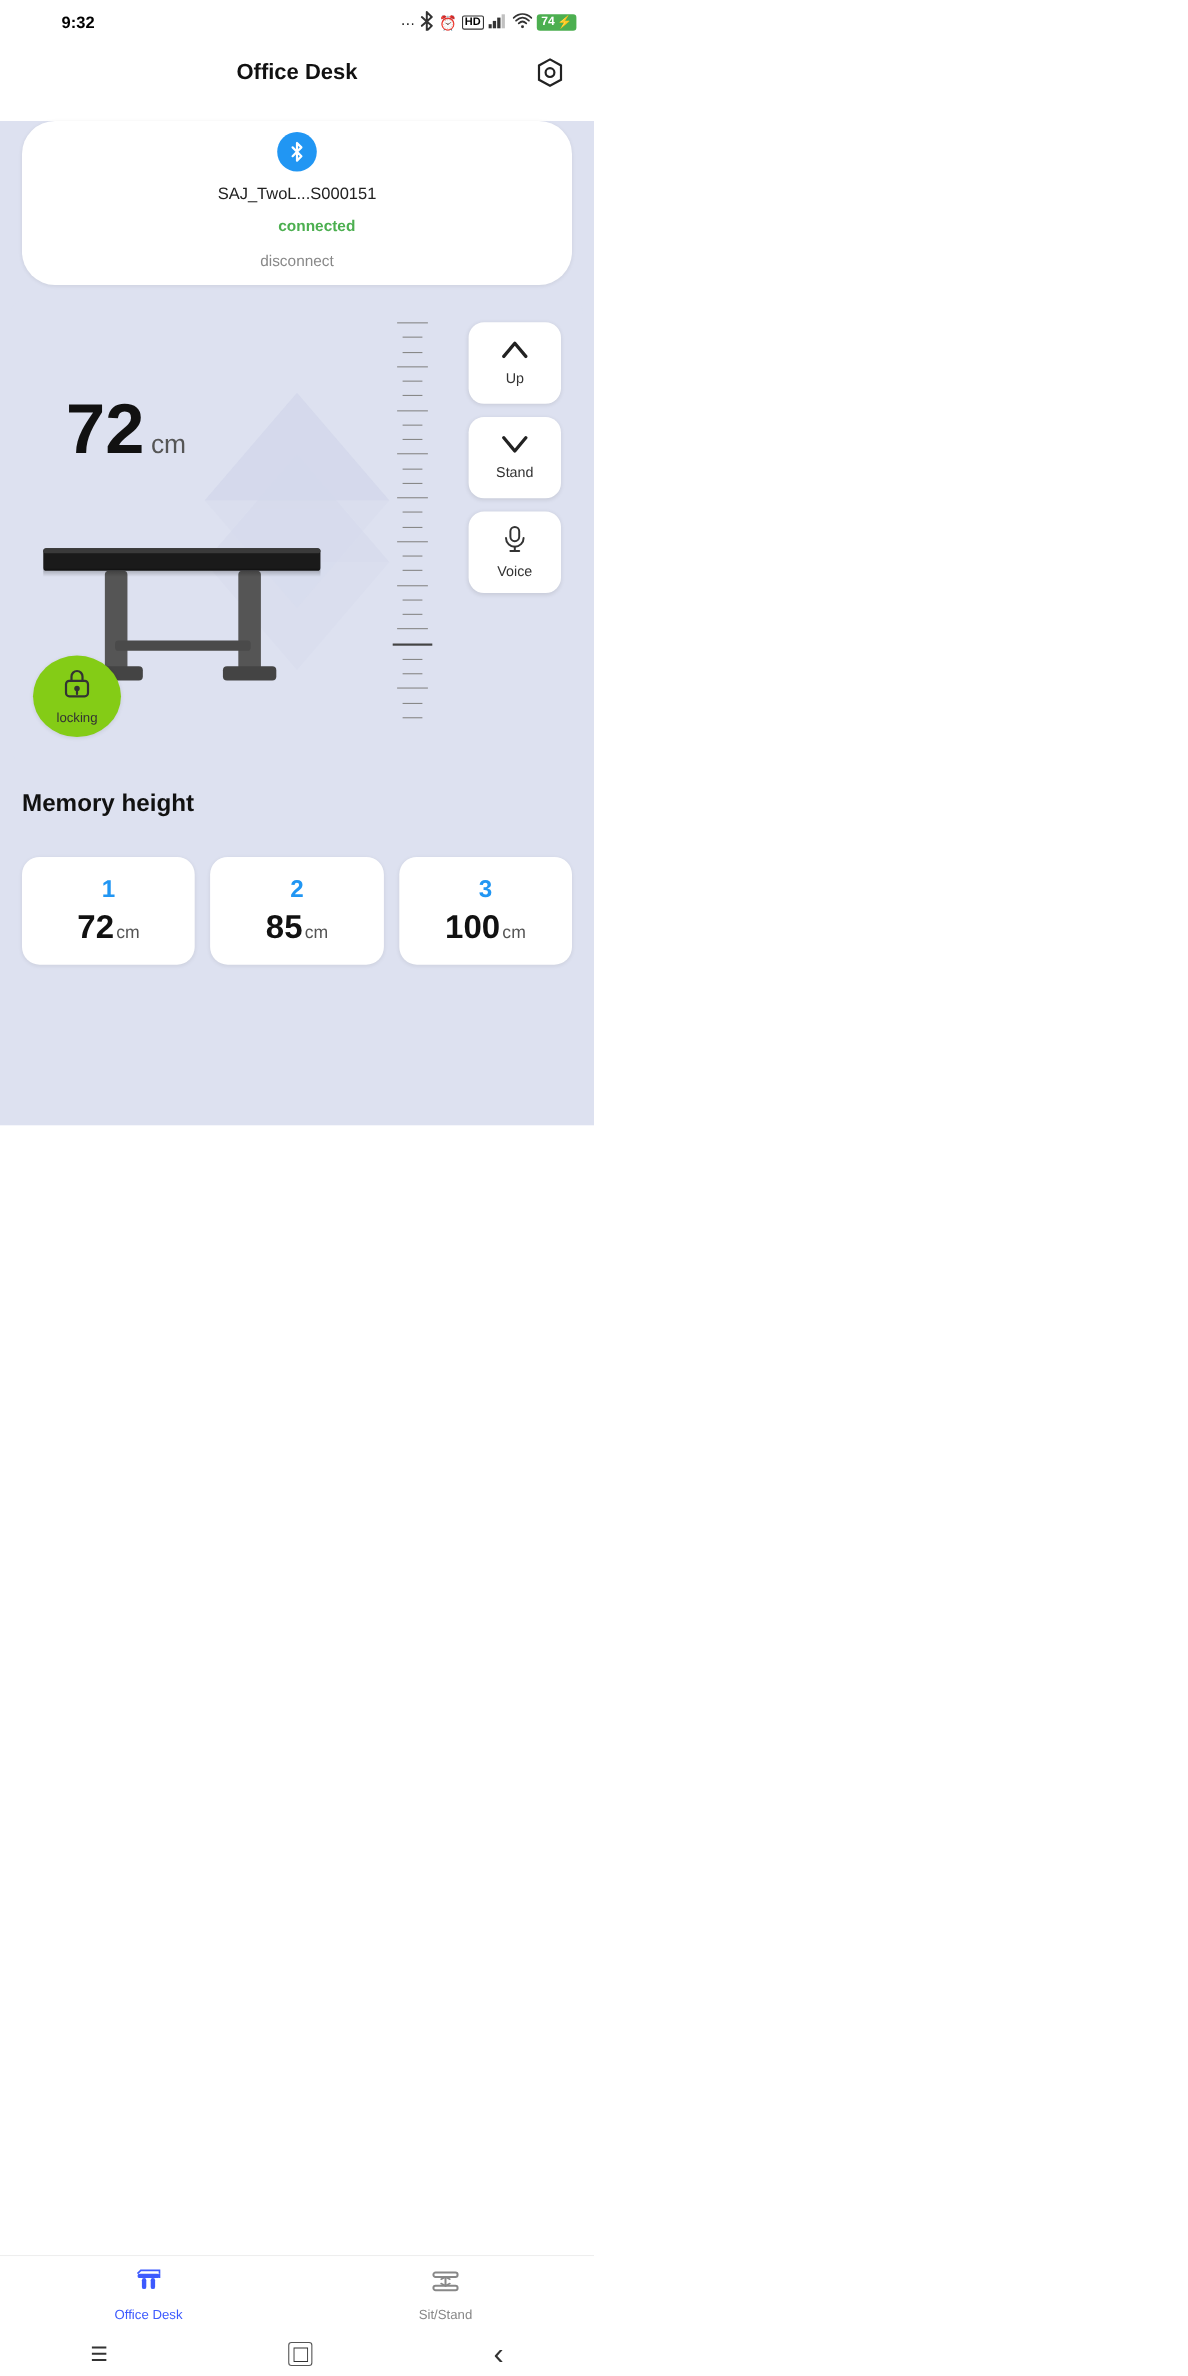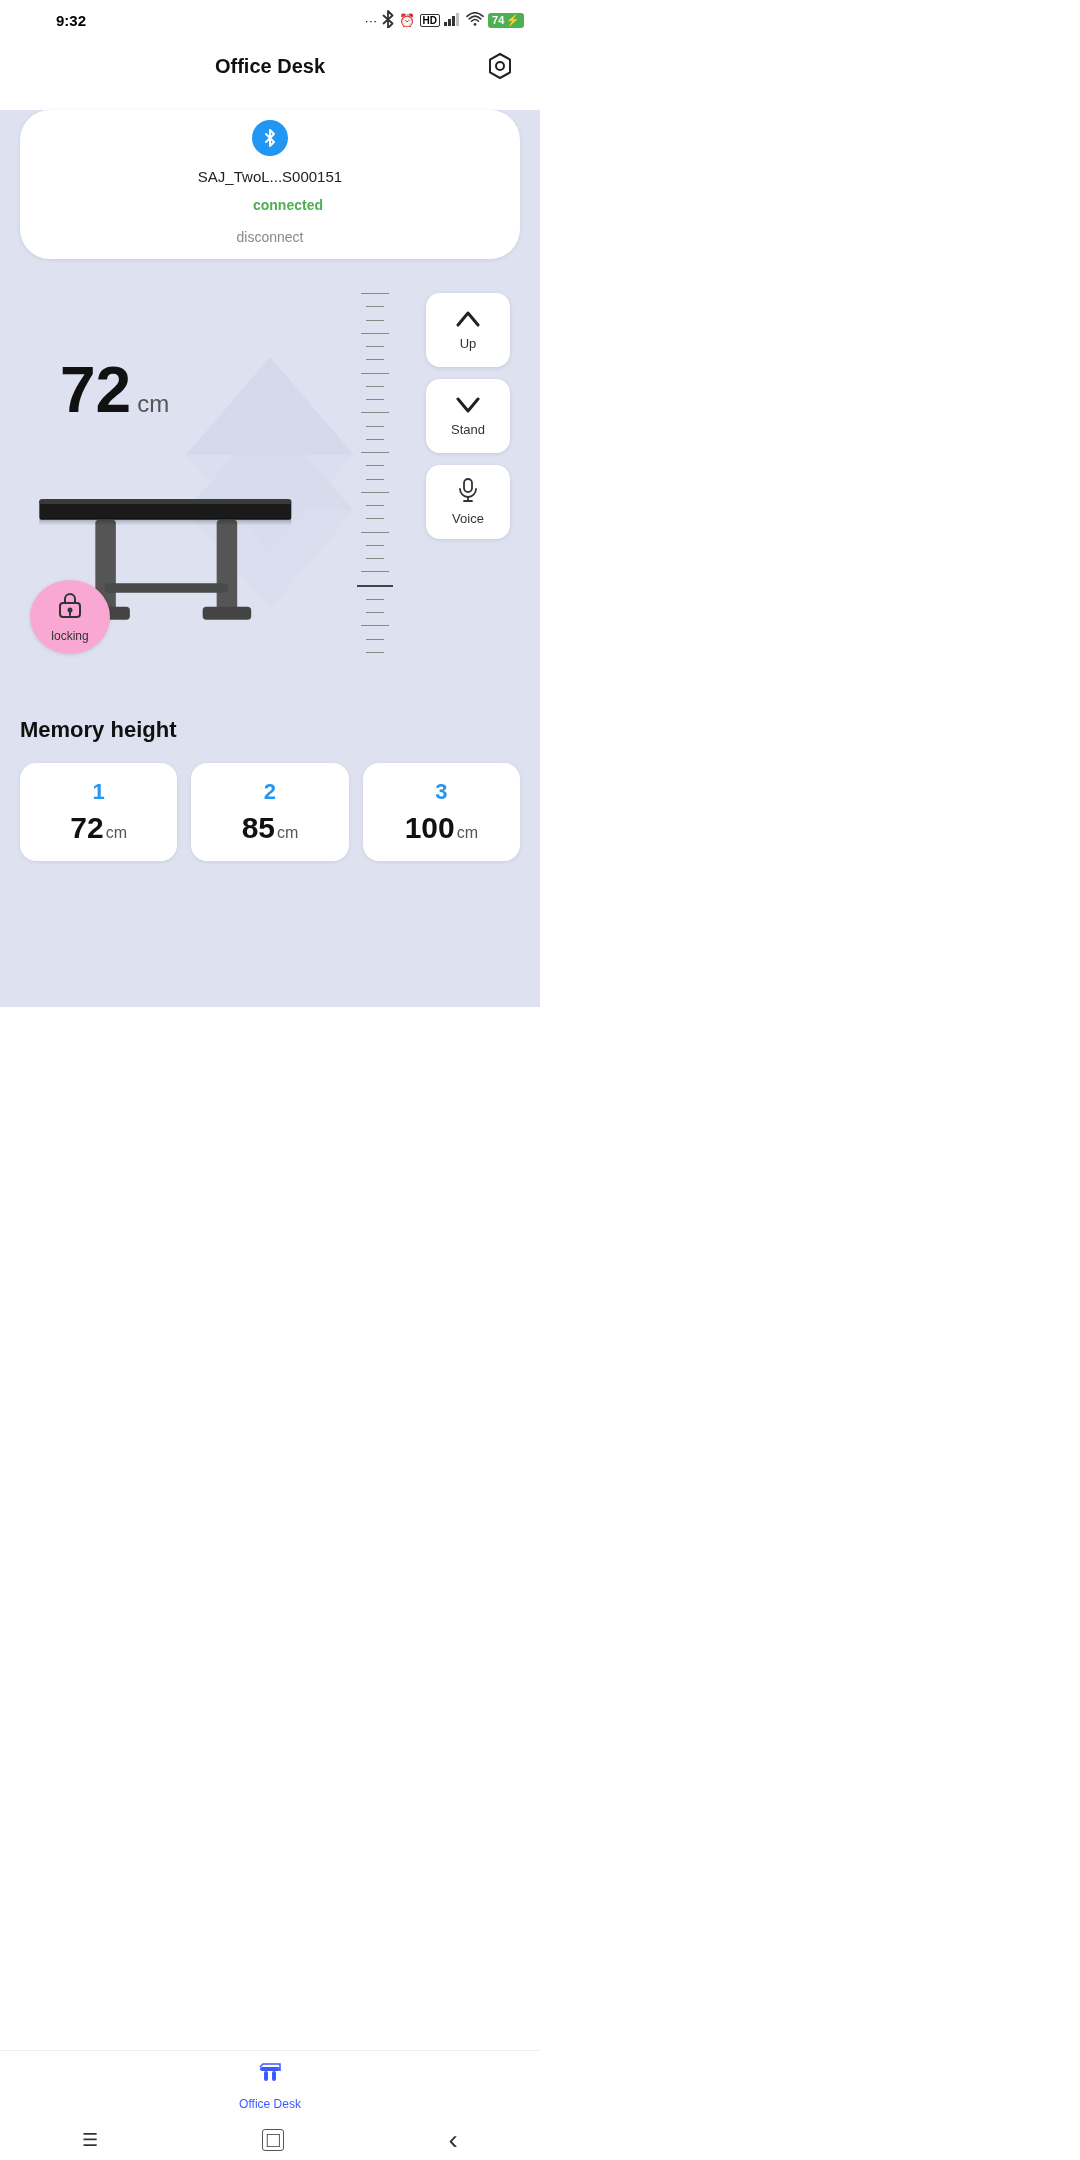--- a/index.html
+++ b/index.html
@@ -221,25 +221,25 @@
       color: #333;
     }
     .ctrl-btn-label {
       font-size: 13px;
       color: #333;
     }
 
     
     .lock-btn {
       position: absolute;
-      bottom: 39px;
+      bottom: 23px;
       left: 20px;
       width: 80px;
       height: 74px;
-      background: #f9a8d4;
+      background: #84cc16;
       border-radius: 50%;
       display: flex;
       flex-direction: column;
       align-items: center;
       justify-content: center;
       gap: 4px;
       box-shadow: 0 1px 4px rgba(0,0,0,0.1);
       cursor: pointer;
     }
     .lock-icon {
@@ -252,21 +252,21 @@
     }
 
     
     .memory-section {
       padding: 24px 20px 16px;
     }
     .memory-title {
       font-size: 22px;
       font-weight: 600;
       color: #111;
-      margin-bottom: 20px;
+      margin-bottom: 36px;
     }
     .memory-cards {
       display: flex;
       gap: 14px;
     }
     .memory-card {
       flex: 1;
       background: #fff;
       border-radius: 16px;
       padding: 16px 12px;
@@ -579,19 +579,31 @@
         <rect x="4" y="6" width="20" height="4" rx="2" fill="#3d5afe"></rect>
         <rect x="8" y="10" width="4" height="10" rx="2" fill="#3d5afe"></rect>
         <rect x="16" y="10" width="4" height="10" rx="2" fill="#3d5afe"></rect>
 
         <path d="M4 6L7 3H24L24 6" stroke="#3d5afe" stroke-width="1.5" fill="none"></path>
         <path d="M24 6L24 10" stroke="#3d5afe" stroke-width="1.5"></path>
       </svg>
     </div>
     <span class="nav-label" style="color:#3d5afe;">Office Desk</span>
   </div>
+  <div class="nav-item">
+    <div class="nav-icon" style="color:#888;">
+      <svg width="28" height="26" viewBox="0 0 28 26" fill="none">
+        <rect x="3" y="5" width="22" height="4" rx="2" stroke="#888" stroke-width="1.8" fill="none"></rect>
+        <rect x="3" y="17" width="22" height="4" rx="2" stroke="#888" stroke-width="1.8" fill="none"></rect>
+        <path d="M14 9L14 17" stroke="#888" stroke-width="1.8" stroke-linecap="round"></path>
+        <path d="M10 11L14 9L18 11" stroke="#888" stroke-width="1.5" stroke-linecap="round" stroke-linejoin="round" fill="none"></path>
+        <path d="M10 15L14 17L18 15" stroke="#888" stroke-width="1.5" stroke-linecap="round" stroke-linejoin="round" fill="none"></path>
+      </svg>
+    </div>
+    <span class="nav-label">Sit/Stand</span>
+  </div>
 </nav>
 
 <div class="sys-nav">
   <span class="sys-nav-btn">☰</span>
   <span class="sys-nav-btn" style="font-size:22px; border: 1.5px solid #555; display:inline-block; width:22px; height:22px; line-height:20px; text-align:center; border-radius:3px;">□</span>
   <span class="sys-nav-btn" style="font-size:28px;">‹</span>
 </div>
 
 </body></html>

